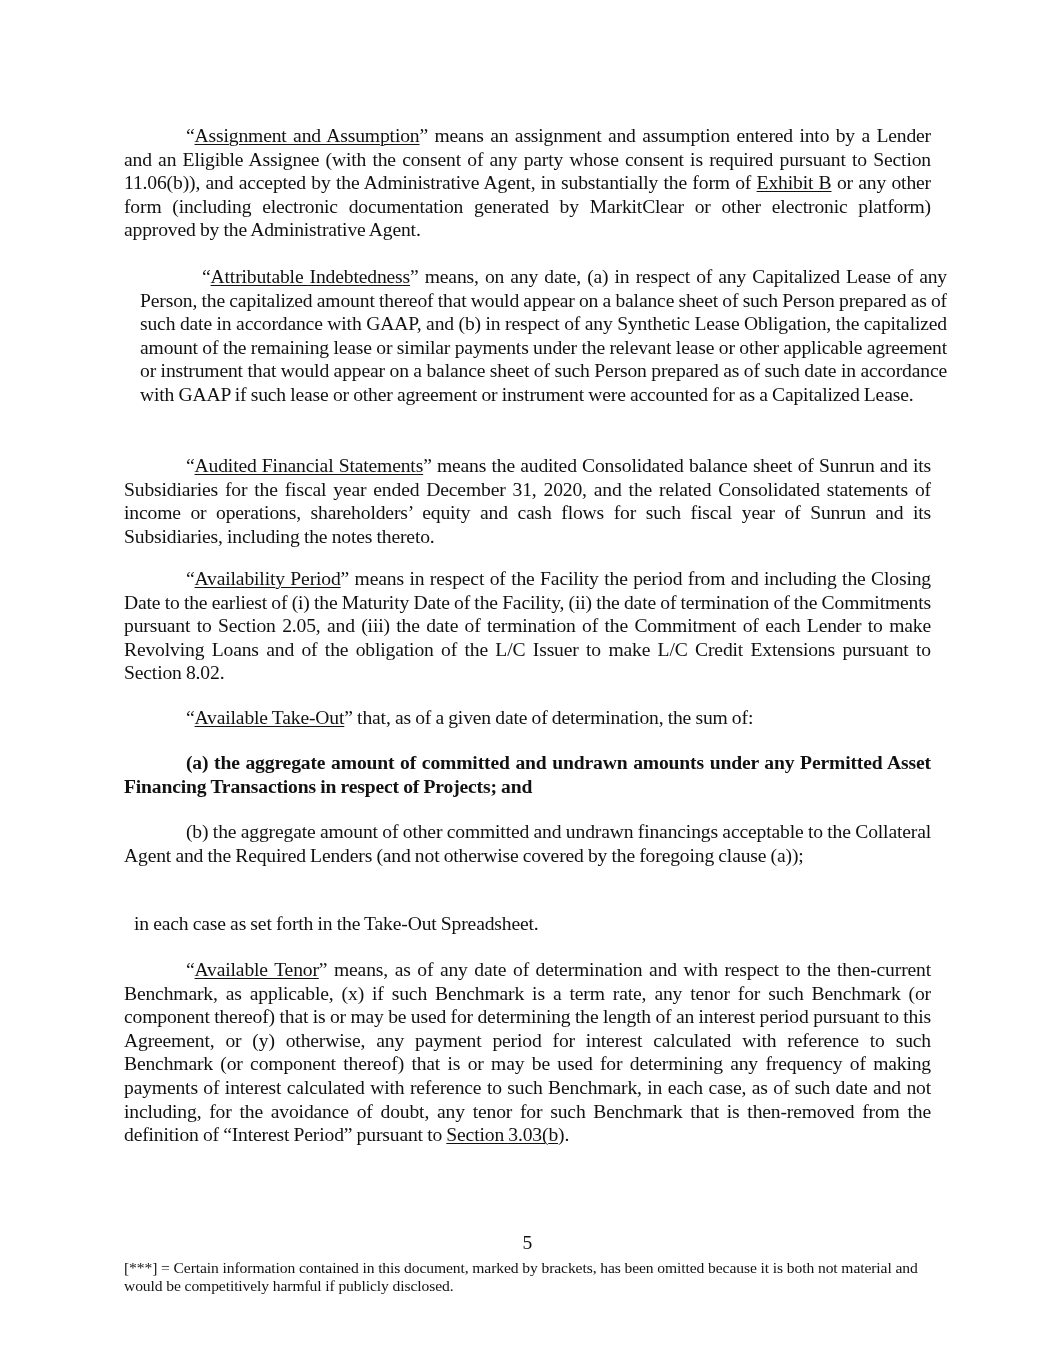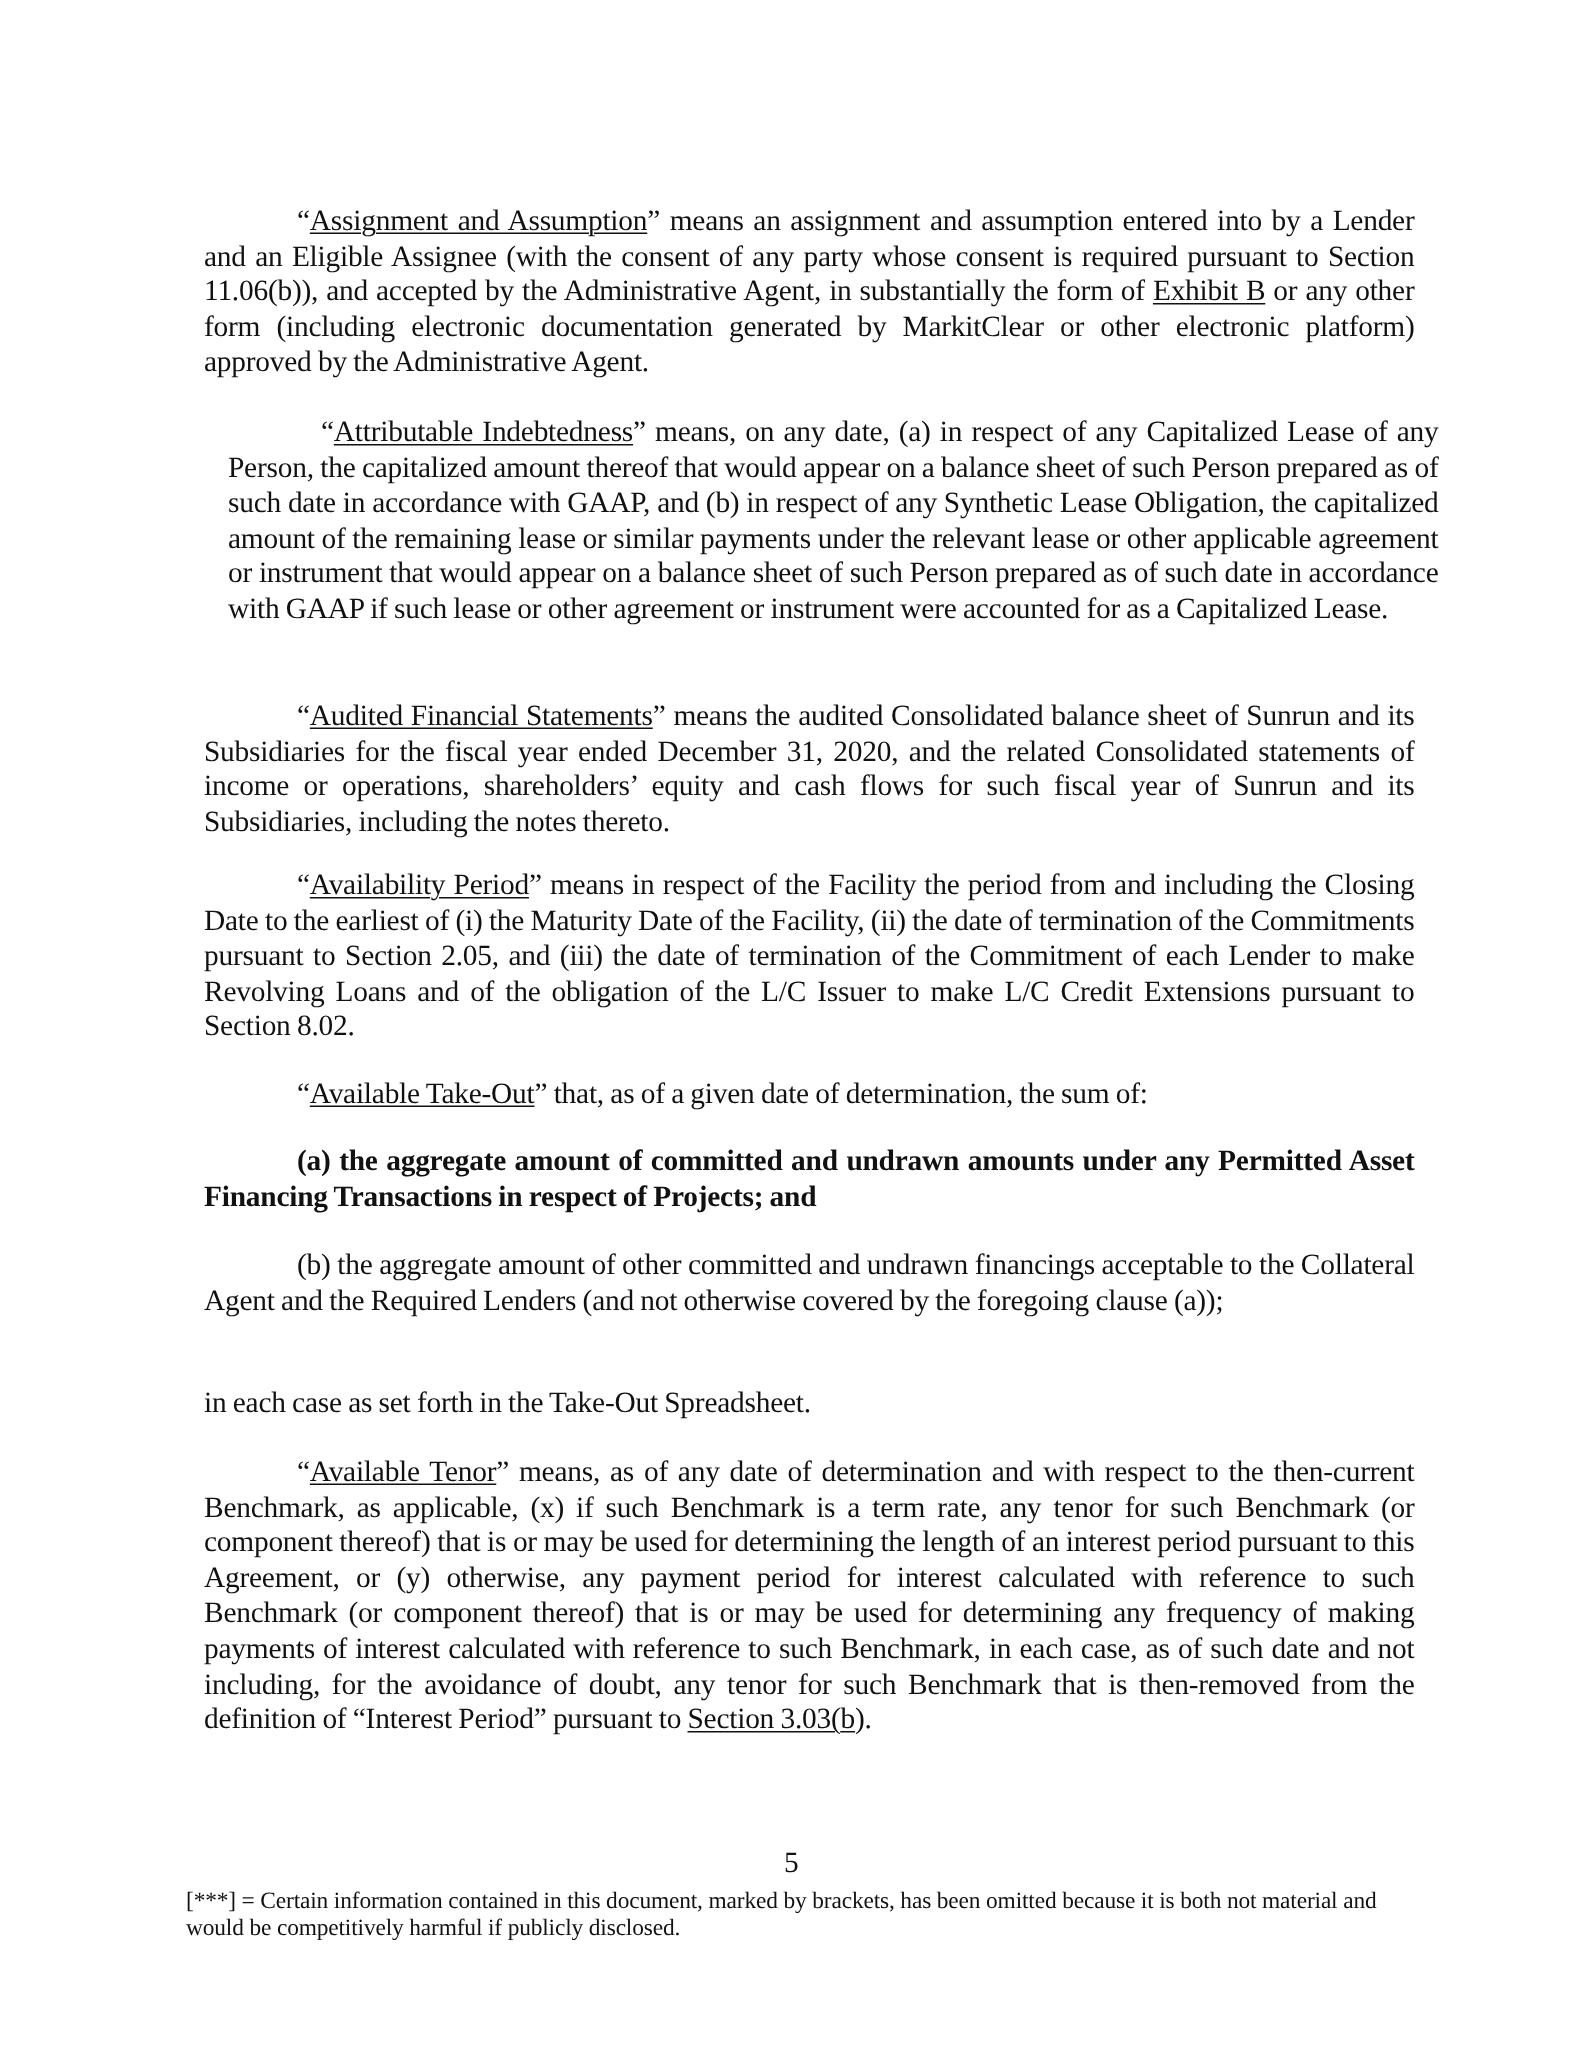--- a/index.html
+++ b/index.html
@@ -18,21 +18,21 @@
     .page {
       position: absolute;
       left: 124px;
       top: 124px;
       width: 807px;
     }
     .para {
       font-size: 19.6px;
       line-height: 23.6px;
       text-align: justify;
-      margin: 12px;
+      margin: 0;
       letter-spacing: -0.15px;
       word-spacing: -0.5px;
     }
     .indent { text-indent: 62px; }
     .u { text-decoration: underline; text-underline-offset: 2px; text-decoration-thickness: 1px; }
     .footer-num {
       position: absolute;
       left: 0;
       width: 1055px;
       top: 1231px;
@@ -76,21 +76,21 @@
   </p>
 
   <p class="para indent" style="position:absolute; top:627px; left:0; width:807px;font-weight:bold;">
     <span>(a) the aggregate amount of committed and undrawn amounts under any Permitted Asset Financing Transactions in respect of Projects; and</span>
   </p>
 
   <p class="para indent" style="position:absolute; top:696px; left:0; width:807px;">
     <span>(b) the aggregate amount of other committed and undrawn financings acceptable to the Collateral Agent and the Required Lenders (and not otherwise covered by the foregoing clause (a));</span>
   </p>
 
-  <p class="para" style="position:absolute; top:788px; left:0; width:807px;">
+  <p class="para" style="position:absolute; top:788px; left:10px; width:807px;">
     <span>in each case as set forth in the Take-Out Spreadsheet.</span>
   </p>
 
   <p class="para indent" style="position:absolute; top:834px; left:0; width:807px;">
     <span>“</span><span class="u">Available Tenor</span><span>”</span><span> means, as of any date of determination and with respect to the then-current Benchmark, as applicable, (x) if such Benchmark is a term rate, any tenor for such Benchmark (or component thereof) that is or may be used for determining the length of an interest period pursuant to this Agreement, or (y) otherwise, any payment period for interest calculated with reference to such Benchmark (or component thereof) that is or may be used for determining any frequency of making payments of interest calculated with reference to such Benchmark, in each case, as of such date and not including, for the avoidance of doubt, any tenor for such Benchmark that is then-removed from the definition of “Interest Period” pursuant to </span><span class="u">Section 3.03(</span><span class="u">b</span><span>).</span>
   </p>
 
 </div>
 
 <div class="footer-num">5</div>

